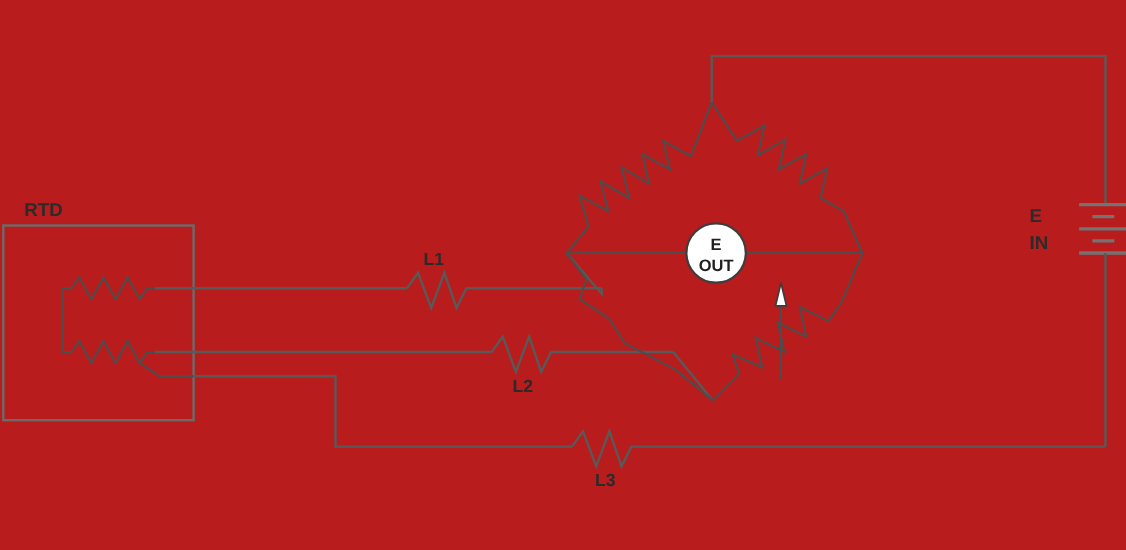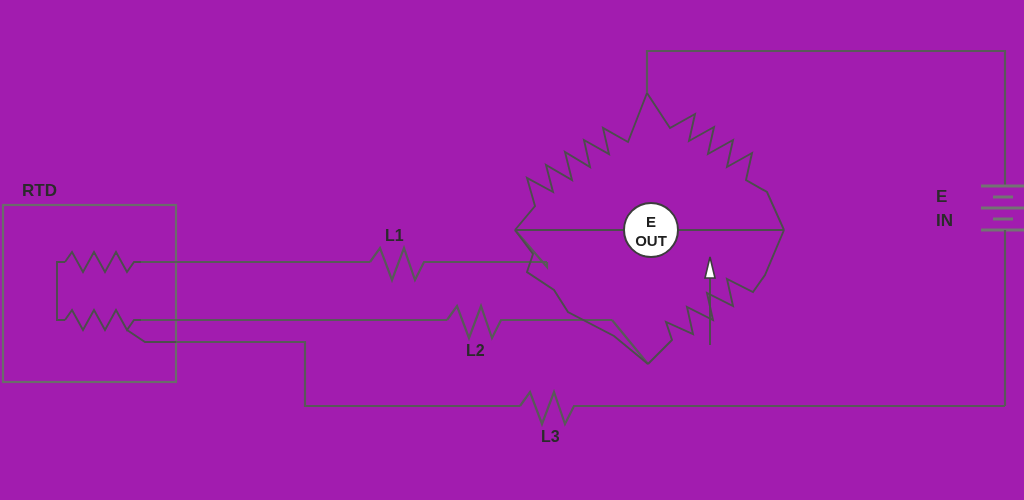--- a/index.html
+++ b/index.html
@@ -10,21 +10,21 @@
   body {
     width: 1024px;
     height: 500px;
     font-family: "Liberation Sans", sans-serif;
     overflow: hidden;
   }
   #diagram-root {
     position: relative;
     width: 1024px;
     height: 500px;
-    background: #a21caf;
+    background: #b91c1c;
   }
   svg#circuit {
     display: block;
     width: 1024px;
     height: 500px;
   }
   .wire {
     fill: none;
     stroke: #595959;
     stroke-width: 2.2;

